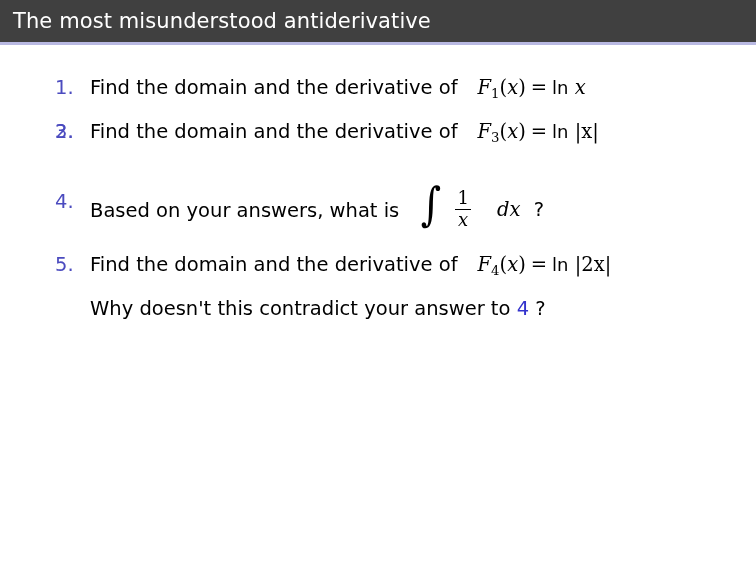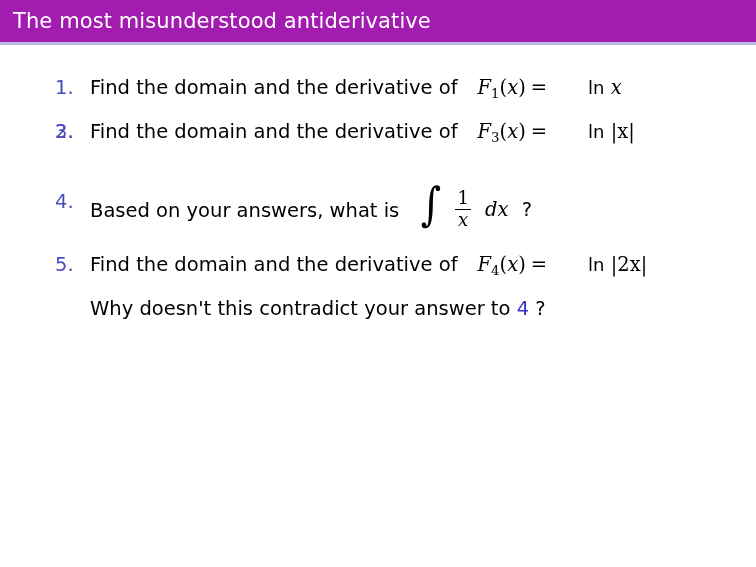--- a/index.html
+++ b/index.html
@@ -15,21 +15,21 @@
     position: relative;
   }
 
   
   .titlebar {
     position: absolute;
     left: 0;
     top: 0;
     width: 756px;
     height: 42px;
-    background: #a21caf;
+    background: #404040;
     display: flex;
     align-items: center;
   }
   .titlebar-text {
     color: #ffffff;
     font-size: 21px;
     font-family: "DejaVu Sans", sans-serif;
     font-weight: 400;
     letter-spacing: 0.1px;
     padding-left: 13px;
@@ -101,21 +101,20 @@
     font-style: italic;
   }
   .mo {            
     font-family: "DejaVu Serif", serif;
     font-style: normal;
   }
   .mfn {           
     font-family: "DejaVu Sans", sans-serif;
     font-style: normal;
     font-size: 18px;
-    margin-left: 36px;
   }
   .msub {
     font-size: 0.68em;
     vertical-align: -0.28em;
     font-style: normal;
     font-family: "DejaVu Serif", serif;
   }
   .meq { padding: 0 5px; }
   .mbar { font-family: "DejaVu Serif", serif; font-style: normal; }
 
@@ -153,21 +152,21 @@
   .frac .rule {
     display: block;
     height: 1px;
     background: #000;
     margin: 0 1px;
   }
   .dx {
     font-family: "DejaVu Serif", serif;
     font-style: italic;
     font-size: 19.5px;
-    margin-left: 4px;
+    margin-left: 16px;
   }
   .qmark { margin-left: 7px; font-family: "DejaVu Sans", sans-serif; }
 
   .item4-row {
     display: flex;
     align-items: flex-end;
     min-height: 56px;
   }
 
   .ref-link { color: #3333cc; }

